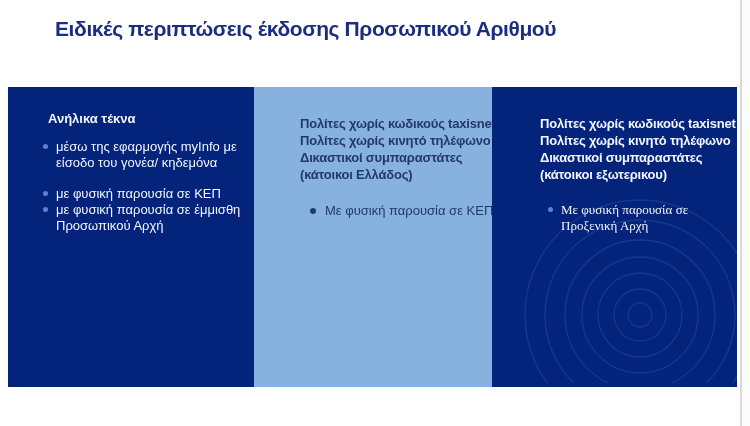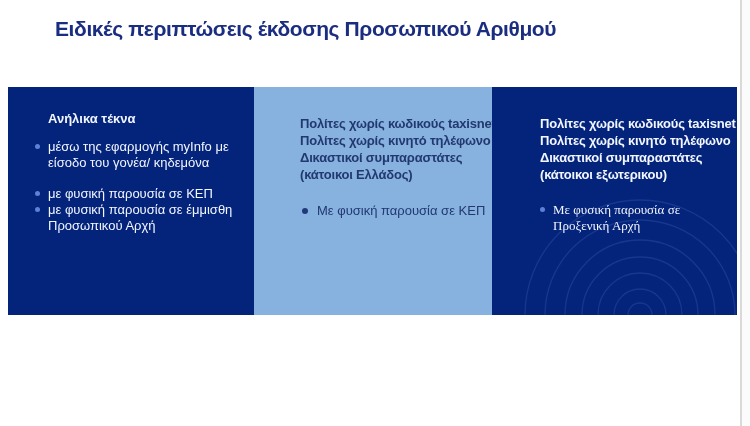--- a/index.html
+++ b/index.html
@@ -17,32 +17,32 @@
 
   
   .title{
     position:absolute;left:55px;top:17px;margin:0;
     font-size:21px;font-weight:bold;letter-spacing:-0.4px;
     color:#1b2d80;white-space:nowrap;
   }
 
   
   .columns{position:absolute;left:8px;top:87px;width:729px;height:296px;display:flex;}
-  .col{position:relative;height:228px;box-sizing:border-box;overflow:hidden;}
+  .col{position:relative;height:300px;box-sizing:border-box;overflow:hidden;}
   .col.dark{background:#04247c;color:#f2f6ff;}
   .col.light{background:#87b1df;color:#21396f;}
   .col-1{width:246px;padding:24px 16px 0 40px;}
   .col-2{width:238px;padding:28px 10px 0 46px;}
   .col-3{width:245px;padding:28px 10px 0 48px;}
 
   .col-header{margin:0;font-size:13px;font-weight:bold;line-height:16px;}
   .col-header-multi{margin:0;font-size:13px;font-weight:bold;line-height:17px;letter-spacing:-0.2px;}
   .col-header-multi .hline{white-space:nowrap;}
 
-  ul.bullets{list-style:none;margin:0;padding:0;font-size:13px;line-height:16px;}
+  ul.bullets{list-style:none;margin:8px;padding:0;font-size:13px;line-height:16px;}
   .col-1 ul.bullets{margin-top:12px;}
   .col-2 ul.bullets{margin-top:20px;}
   .col-3 ul.bullets{margin-top:19px;}
 
   li.bullet{position:relative;display:block;}
   li.bullet .dot{
     position:absolute;top:5px;width:5px;height:5px;border-radius:50%;
     background:#5d81d8;
   }
   .col.light li.bullet .dot{background:#1f3a78;width:6px;height:6px;}

